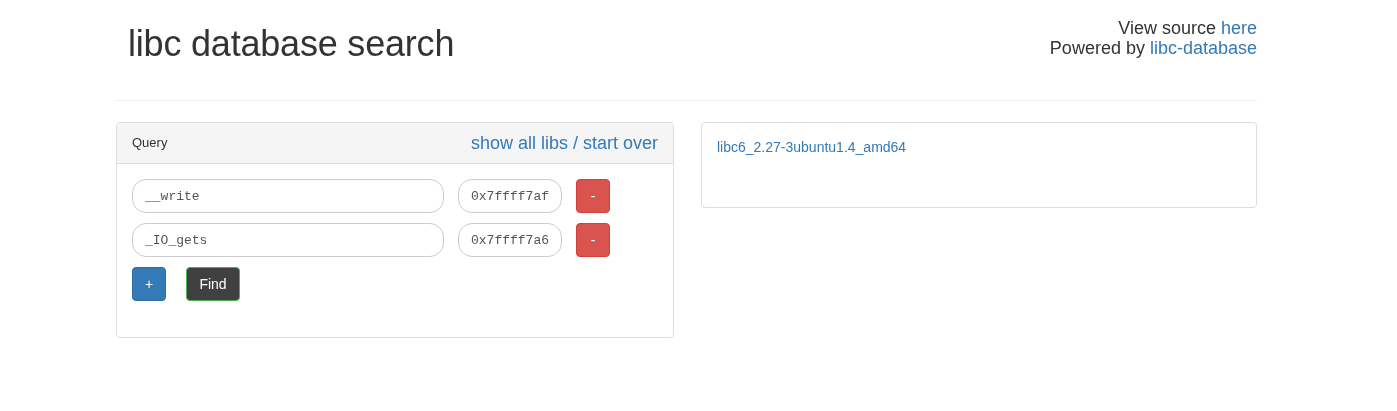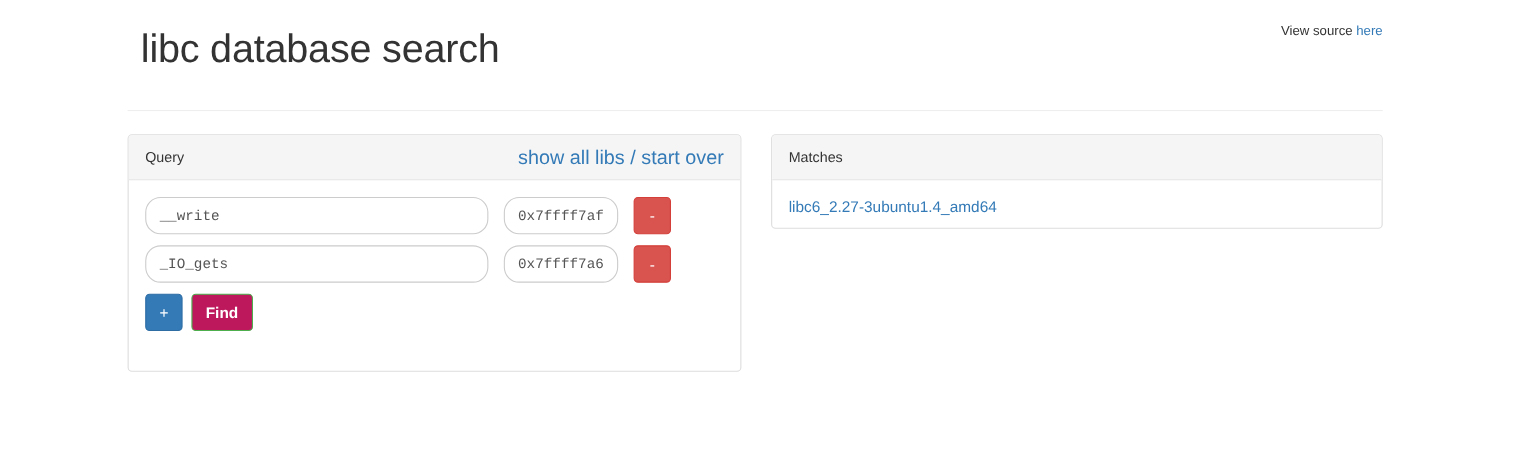--- a/index.html
+++ b/index.html
@@ -37,21 +37,21 @@
     font-weight: normal;
     line-height: 1.1;
     color: #333333;
     letter-spacing: -0.2px;
   }
   .header-meta {
     position: absolute;
     right: 0;
     top: 18px;
     text-align: right;
-    font-size: 12px;
+    font-size: 18px;
     line-height: 20px;
     color: #333333;
   }
   .header-meta div { white-space: nowrap; }
   a {
     color: #337ab7;
     text-decoration: none;
   }
   .hr {
     position: absolute;
@@ -147,25 +147,24 @@
     width: 34px;
     padding: 6px 0;
   }
   .btn-primary {
     background: #337ab7;
     border-color: #2e6da4;
     width: 34px;
     padding: 6px 0;
   }
   .btn-success {
-    background: #be185d;
+    background: #404040;
     border-color: #4cae4c;
-    margin-left: 8px;
+    margin-left: 20px;
     min-width: 54px;
-    font-weight: bold;
   }
   .action-row {
     display: flex;
     align-items: center;
     margin-top: 6px;
   }
   
   #matches-panel {
     left: 701px;
     top: 122px;
@@ -186,20 +185,23 @@
 <body>
 
 <div class="page">
 
   <div class="header">
     <h1 class="page-title">libc database search</h1>
     <div class="header-meta">
       <div>
         <span>View source </span><a href="#">here</a>
       </div>
+      <div>
+        <span>Powered by </span><a href="#">libc-database</a>
+      </div>
     </div>
   </div>
 
   <div class="hr"></div>
 
   <div class="panel" id="query-panel">
     <div class="panel-heading">
       <h3 class="panel-title">Query</h3>
       <div class="panel-links">
         <a href="#">show all libs</a><span class="sep"> / </span><a href="#">start over</a>
@@ -221,21 +223,18 @@
 
       <div class="action-row">
         <button class="btn btn-primary" type="button">+</button>
         <button class="btn btn-success" type="button">Find</button>
       </div>
 
     </div>
   </div>
 
   <div class="panel" id="matches-panel">
-    <div class="panel-heading">
-      <h3 class="panel-title">Matches</h3>
-    </div>
     <div class="panel-body matches-body">
       <a href="#" class="match-item">libc6_2.27-3ubuntu1.4_amd64</a>
     </div>
   </div>
 
 </div>
 
 </body></html>

